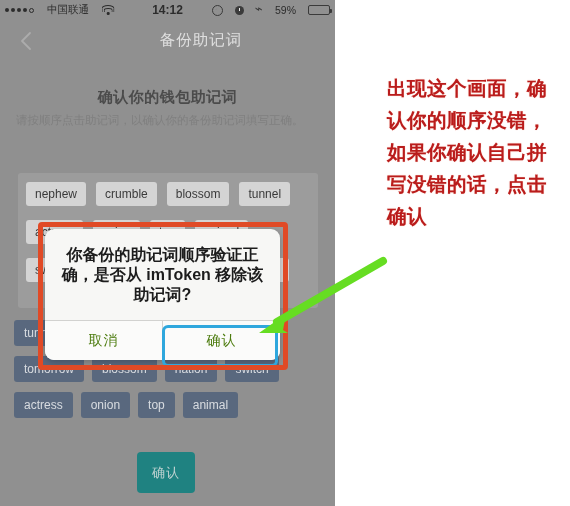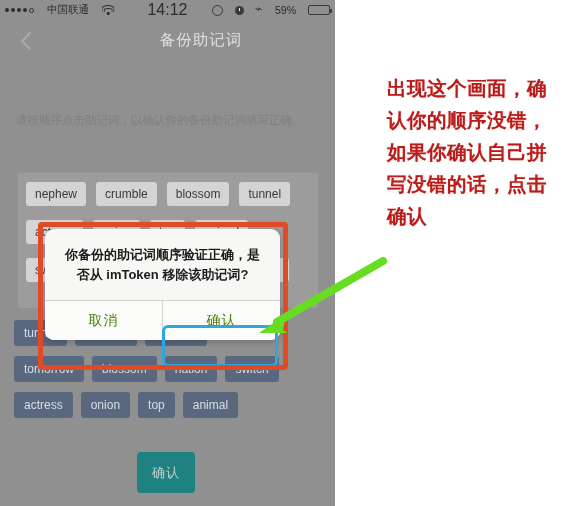--- a/index.html
+++ b/index.html
@@ -55,21 +55,21 @@
   }
   .wifi-icon i:nth-child(1) { width: 11px; height: 5.5px; bottom: 3.2px; }
   .wifi-icon i:nth-child(2) { width: 6.5px; height: 3.4px; bottom: 2.6px; }
   .wifi-icon i:nth-child(3) {
     width: 2.6px; height: 2.6px; bottom: 0.4px; border-radius: 50%;
     background: #2b2b2b; border: none;
   }
   #sb-time {
     position: absolute; left: 0; right: 0; top: 0; height: 20px;
     display: flex; align-items: center; justify-content: center;
-    font-size: 16px; font-weight: normal; color: #2b2b2b;
+    font-size: 12px; font-weight: bold; color: #2b2b2b;
   }
   #sb-right {
     position: absolute; right: 5px; top: 0; height: 20px;
     display: flex; align-items: center; gap: 12px;
   }
   .loc-icon {
     width: 9px; height: 9px; border: 1.2px solid #3a3a3a; border-radius: 50%;
     position: relative;
   }
   .loc-icon::after {
@@ -207,21 +207,21 @@
     position: absolute;
     left: 45px; top: 229px;
     width: 235px;
     background: #f7f7f5;
     border-radius: 9px;
     overflow: hidden;
     box-shadow: 0 2px 7px rgba(0,0,0,0.22);
   }
   #alert-msg {
     padding: 16px 16px 15px 16px;
-    font-size: 13px;
+    font-size: 16px;
     line-height: 20px;
     color: #1c1c1c;
     text-align: center;
     font-weight: bold;
   }
   #alert-divider {
     height: 1px; background: #d2d2d0; width: 100%;
   }
   #alert-actions {
     display: flex; height: 39px;
@@ -318,20 +318,21 @@
 
   <div id="navbar">
     <div id="back-btn">
       <svg width="24" height="24" viewBox="0 0 24 24" aria-hidden="true">
         <polyline points="15,4 7,12 15,20" fill="none" stroke="#b9b9b9" stroke-width="1.8" stroke-linecap="round" stroke-linejoin="round"></polyline>
       </svg>
     </div>
     <div id="nav-title">备份助记词</div>
   </div>
 
+  <div id="page-heading">确认你的钱包助记词</div>
   <div id="page-sub">请按顺序点击助记词，以确认你的备份助记词填写正确。</div>
 
   <div id="selected-panel">
     <div id="selected-rows">
       <div class="sel-row">
         <span class="chip-light">nephew</span>
         <span class="chip-light">crumble</span>
         <span class="chip-light">blossom</span>
         <span class="chip-light">tunnel</span>
       </div>

